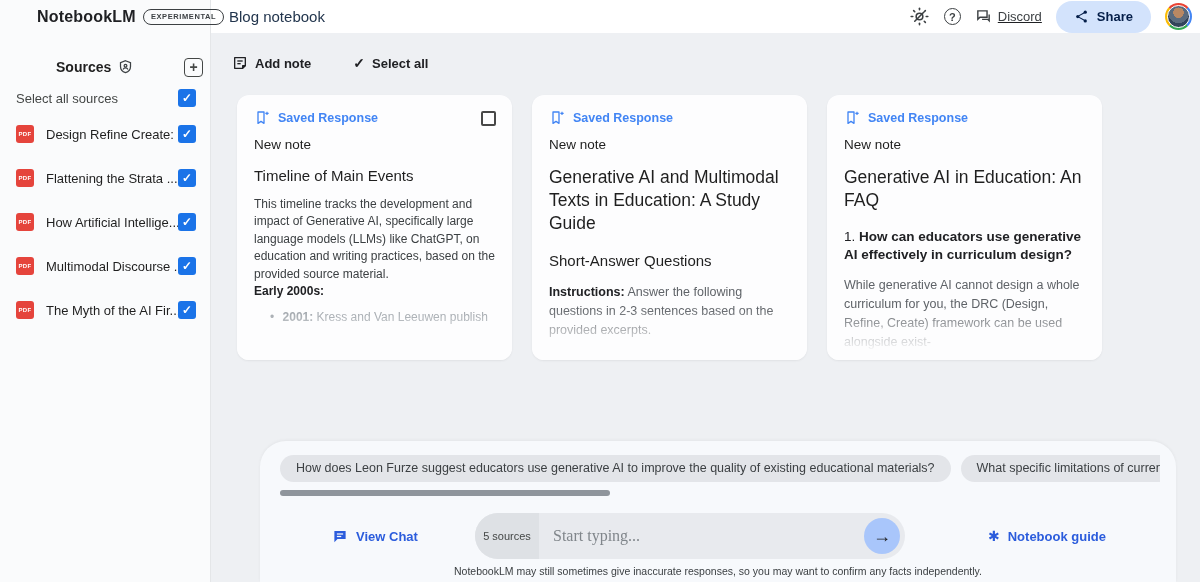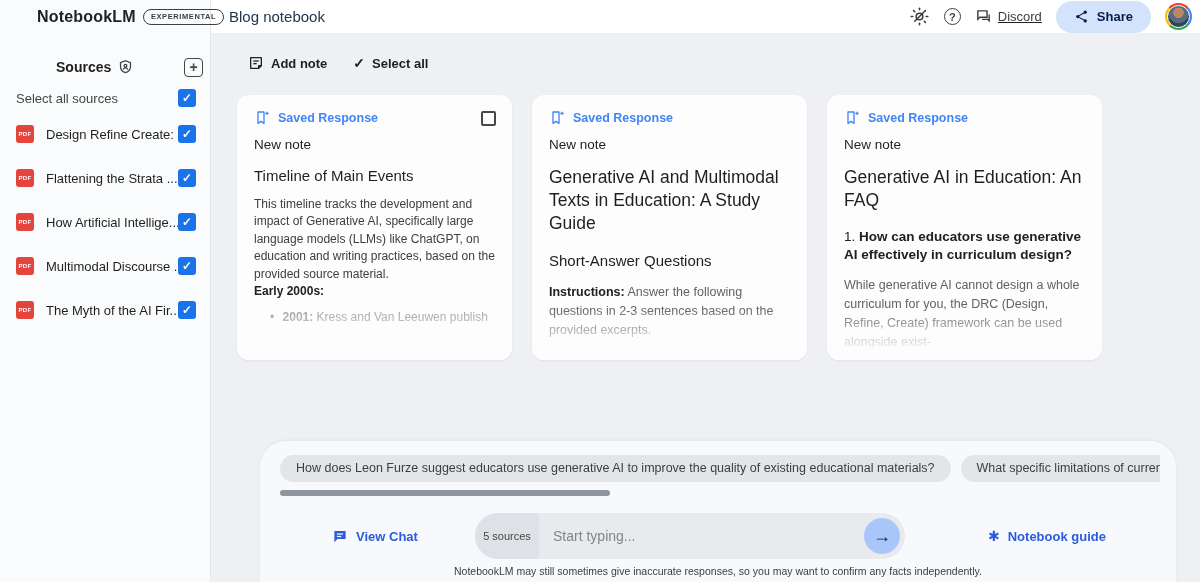--- a/index.html
+++ b/index.html
@@ -70,21 +70,21 @@
     background:conic-gradient(from -45deg, #ea4335 0 25%, #4285f4 25% 50%, #34a853 50% 75%, #fbbc05 75% 100%);
     display:flex; align-items:center; justify-content:center;
   }
   .avatar-inner {
     width:23px; height:23px; border-radius:50%;
     background:radial-gradient(circle at 50% 32%, #b98863 0 29%, #5a6b7e 30% 58%, #32435a 59%);
     border:1px solid #fff;
   }
   
   .main { position:absolute; left:212px; top:33px; right:0; bottom:0; background:#eef0f3; }
-  .toolbar { position:absolute; left:36px; top:22px; display:flex; gap:26px; }
+  .toolbar { position:absolute; left:20px; top:22px; display:flex; gap:42px; }
   .tool-btn { display:flex; align-items:center; gap:7px; cursor:pointer; }
   .tool-label { font-size:13px; font-weight:700; color:#202124; }
   .check-glyph { font-size:14px; font-weight:700; color:#202124; }
   
   .card {
     position:absolute; top:62px; width:275px; height:265px;
     background:#fdfdfe; border-radius:12px; box-shadow:0 1px 2px rgba(60,64,67,.08);
     padding:15px 17px; overflow:hidden; cursor:pointer;
   }
   .card::after {
@@ -133,21 +133,21 @@
   .chat-input {
     position:absolute; left:215px; top:0; width:430px; height:46px; border-radius:23px;
     background:#e8eaee; display:flex; align-items:center; overflow:hidden;
   }
   .src-count {
     width:64px; height:100%; background:#dee1e5; display:flex; align-items:center; justify-content:center;
     font-size:11px; color:#444746; flex:none;
   }
   .typing-input {
     border:none; outline:none; background:transparent; margin-left:14px; flex:1;
-    font-size:14px; color:#4d7c0f; font-family:Liberation Sans, sans-serif;
+    font-size:16px; color:#4d7c0f; font-family:Liberation Serif, serif;
   }
   .typing-input::placeholder { color:#80868b; }
   .send-btn {
     position:absolute; right:5px; top:5px; width:36px; height:36px; border-radius:50%;
     background:#a9c6fb; display:flex; align-items:center; justify-content:center;
     font-size:18px; color:#1f1f1f; cursor:pointer;
   }
   .notebook-guide { position:absolute; left:728px; top:0; height:46px; display:flex; align-items:center; gap:8px; cursor:pointer; }
   .spark-glyph { font-size:14px; color:#2b5cdc; }
   .disclaimer { position:absolute; left:0; right:0; bottom:5px; text-align:center; font-size:10.5px; color:#3c4043; }

